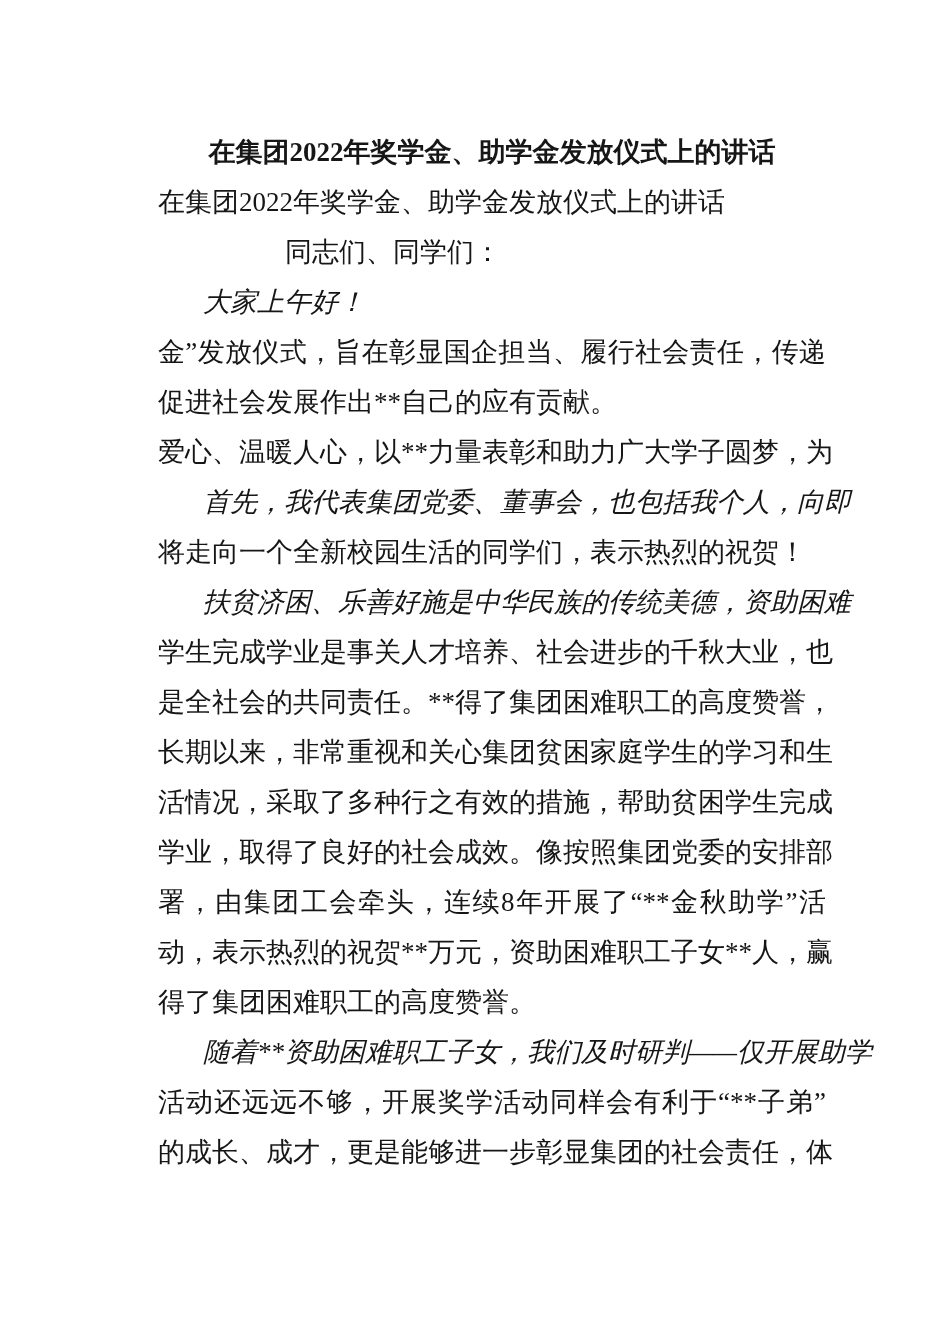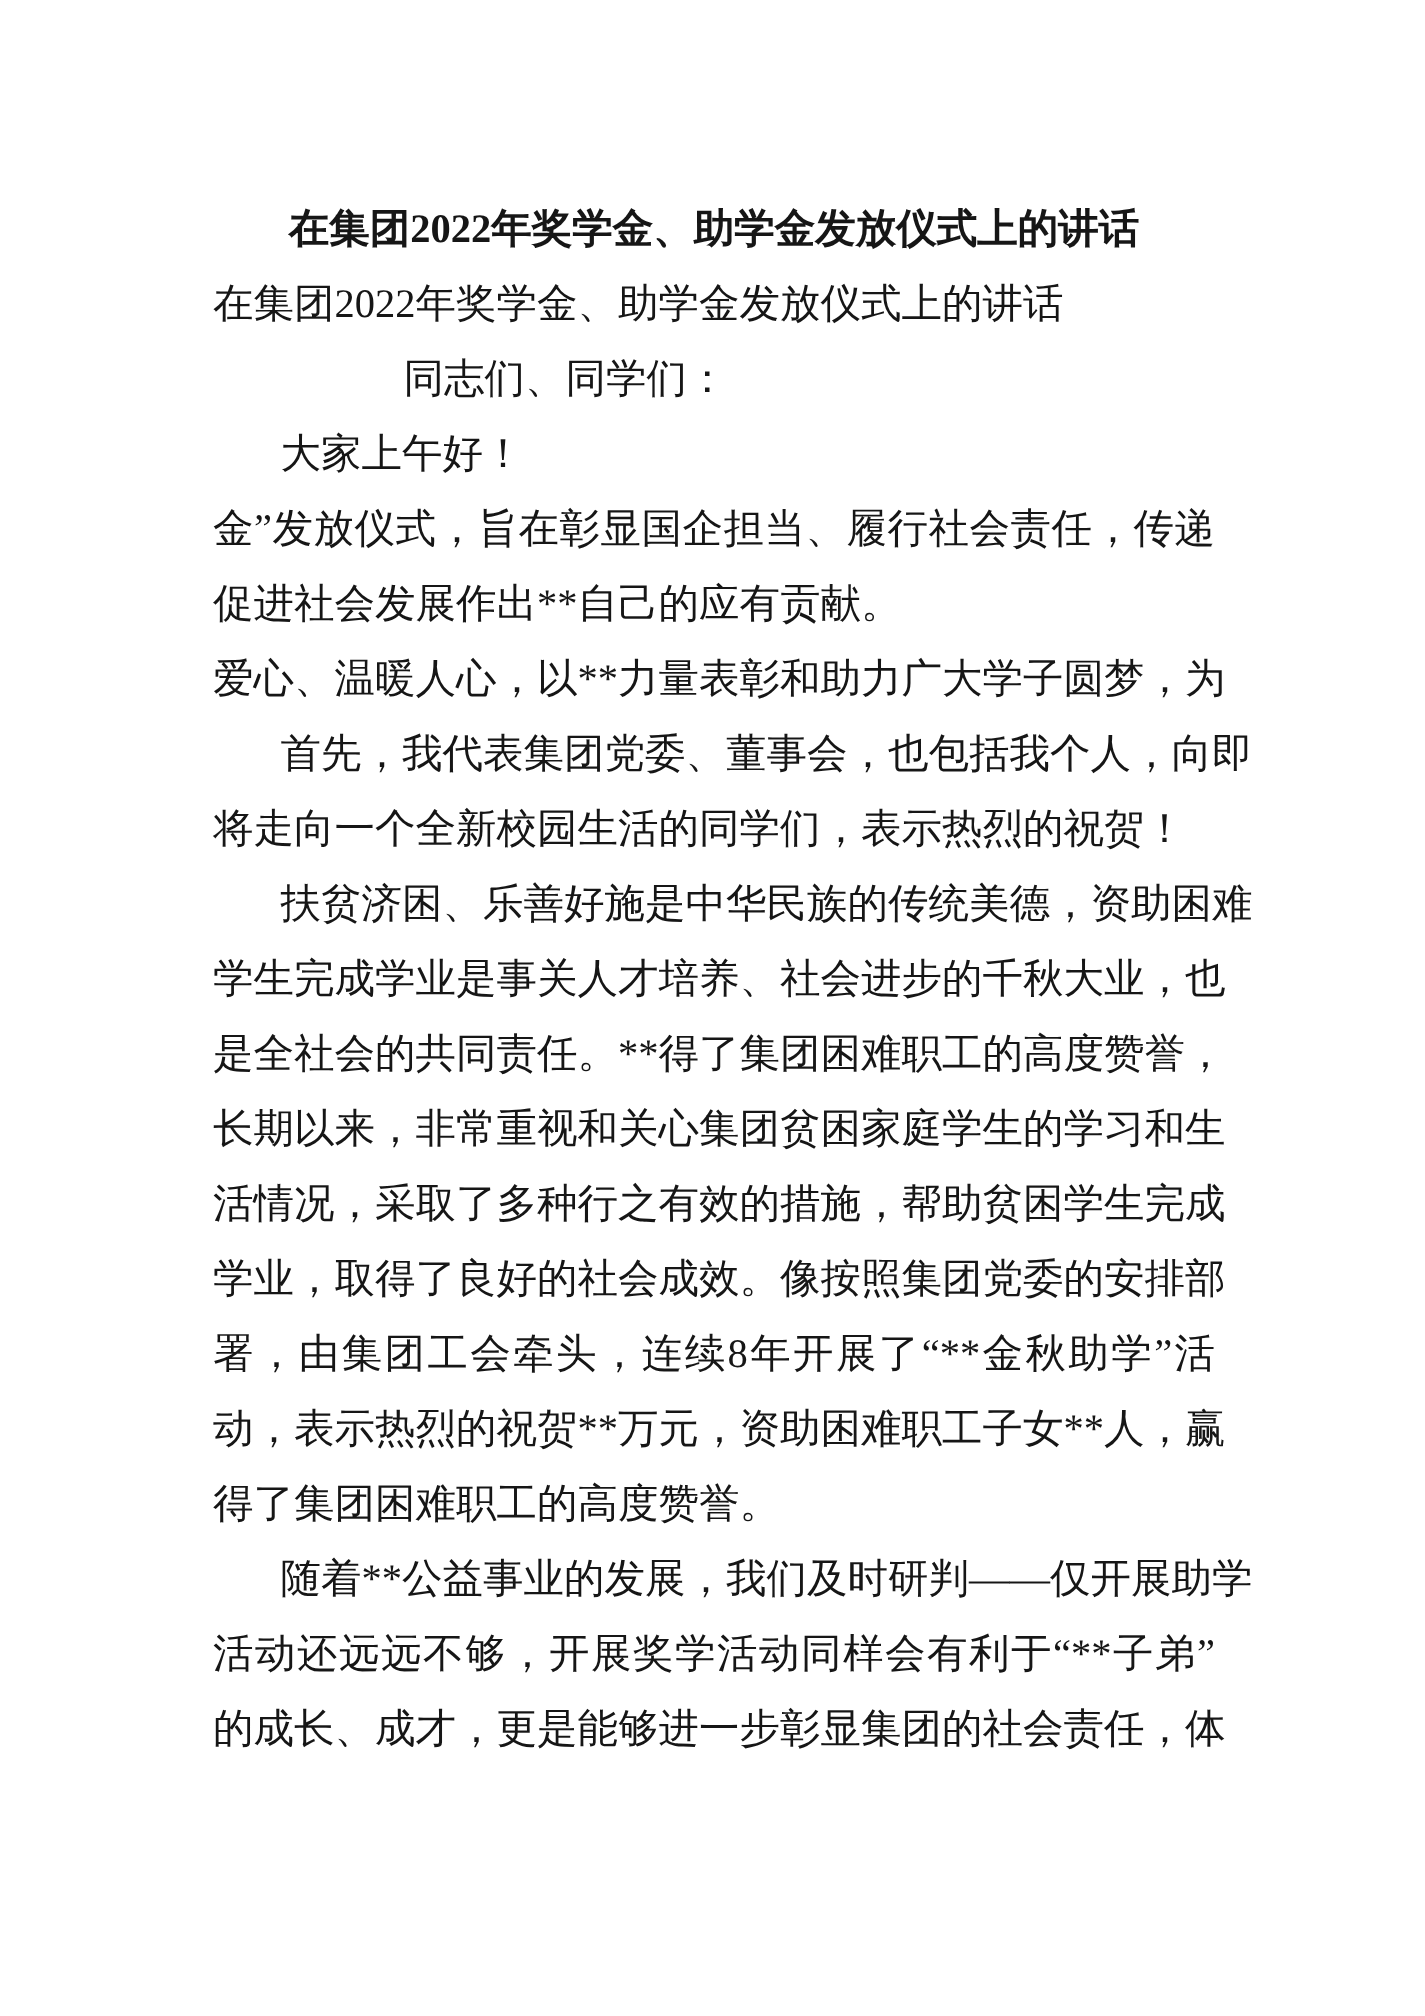--- a/index.html
+++ b/index.html
@@ -17,41 +17,42 @@
   }
   .page {
     position: relative;
     width: 950px;
     height: 1344px;
     background: #ffffff;
   }
   .doc {
     position: absolute;
     top: 127px;
-    left: 142px;
+    left: 158px;
     width: 668px;
     font-size: 27px;
   }
   .block { margin: 0; padding: 0; }
   .line {
     height: 50px;
     line-height: 50px;
     white-space: nowrap;
     text-align: justify;
     text-align-last: justify;
   }
   .line.final {
     text-align-last: left;
   }
   .block.title .line {
     text-align-last: center;
     font-weight: bold;
   }
   .block.para .line.indent {
     text-indent: 45px;
+    font-style: italic;
   }
   .block.salutation .line {
     text-indent: 127px;
   }
 </style>
 </head>
 <body style="background: rgb(255, 255, 255); color: rgb(22, 22, 22);">
 
 <div class="page">
   <div class="doc" id="doc">
@@ -81,18 +82,18 @@
         <div class="line">学生完成学业是事关人才培养、社会进步的千秋大业，也</div>
         <div class="line">是全社会的共同责任。**得了集团困难职工的高度赞誉，</div>
         <div class="line">长期以来，非常重视和关心集团贫困家庭学生的学习和生</div>
         <div class="line">活情况，采取了多种行之有效的措施，帮助贫困学生完成</div>
         <div class="line">学业，取得了良好的社会成效。像按照集团党委的安排部</div>
         <div class="line">署，由集团工会牵头，连续8年开展了“**金秋助学”活</div>
         <div class="line">动，表示热烈的祝贺**万元，资助困难职工子女**人，赢</div>
         <div class="line final">得了集团困难职工的高度赞誉。</div>
       </div>
       <div class="block para">
-        <div class="line indent">随着**公益事业的发展，我们及时研判——仅开展助学</div>
+        <div class="line indent">随着**资助困难职工子女，我们及时研判——仅开展助学</div>
         <div class="line">活动还远远不够，开展奖学活动同样会有利于“**子弟”</div>
         <div class="line">的成长、成才，更是能够进一步彰显集团的社会责任，体</div>
       </div>
     </div>
 </div>
 
 </body></html>

